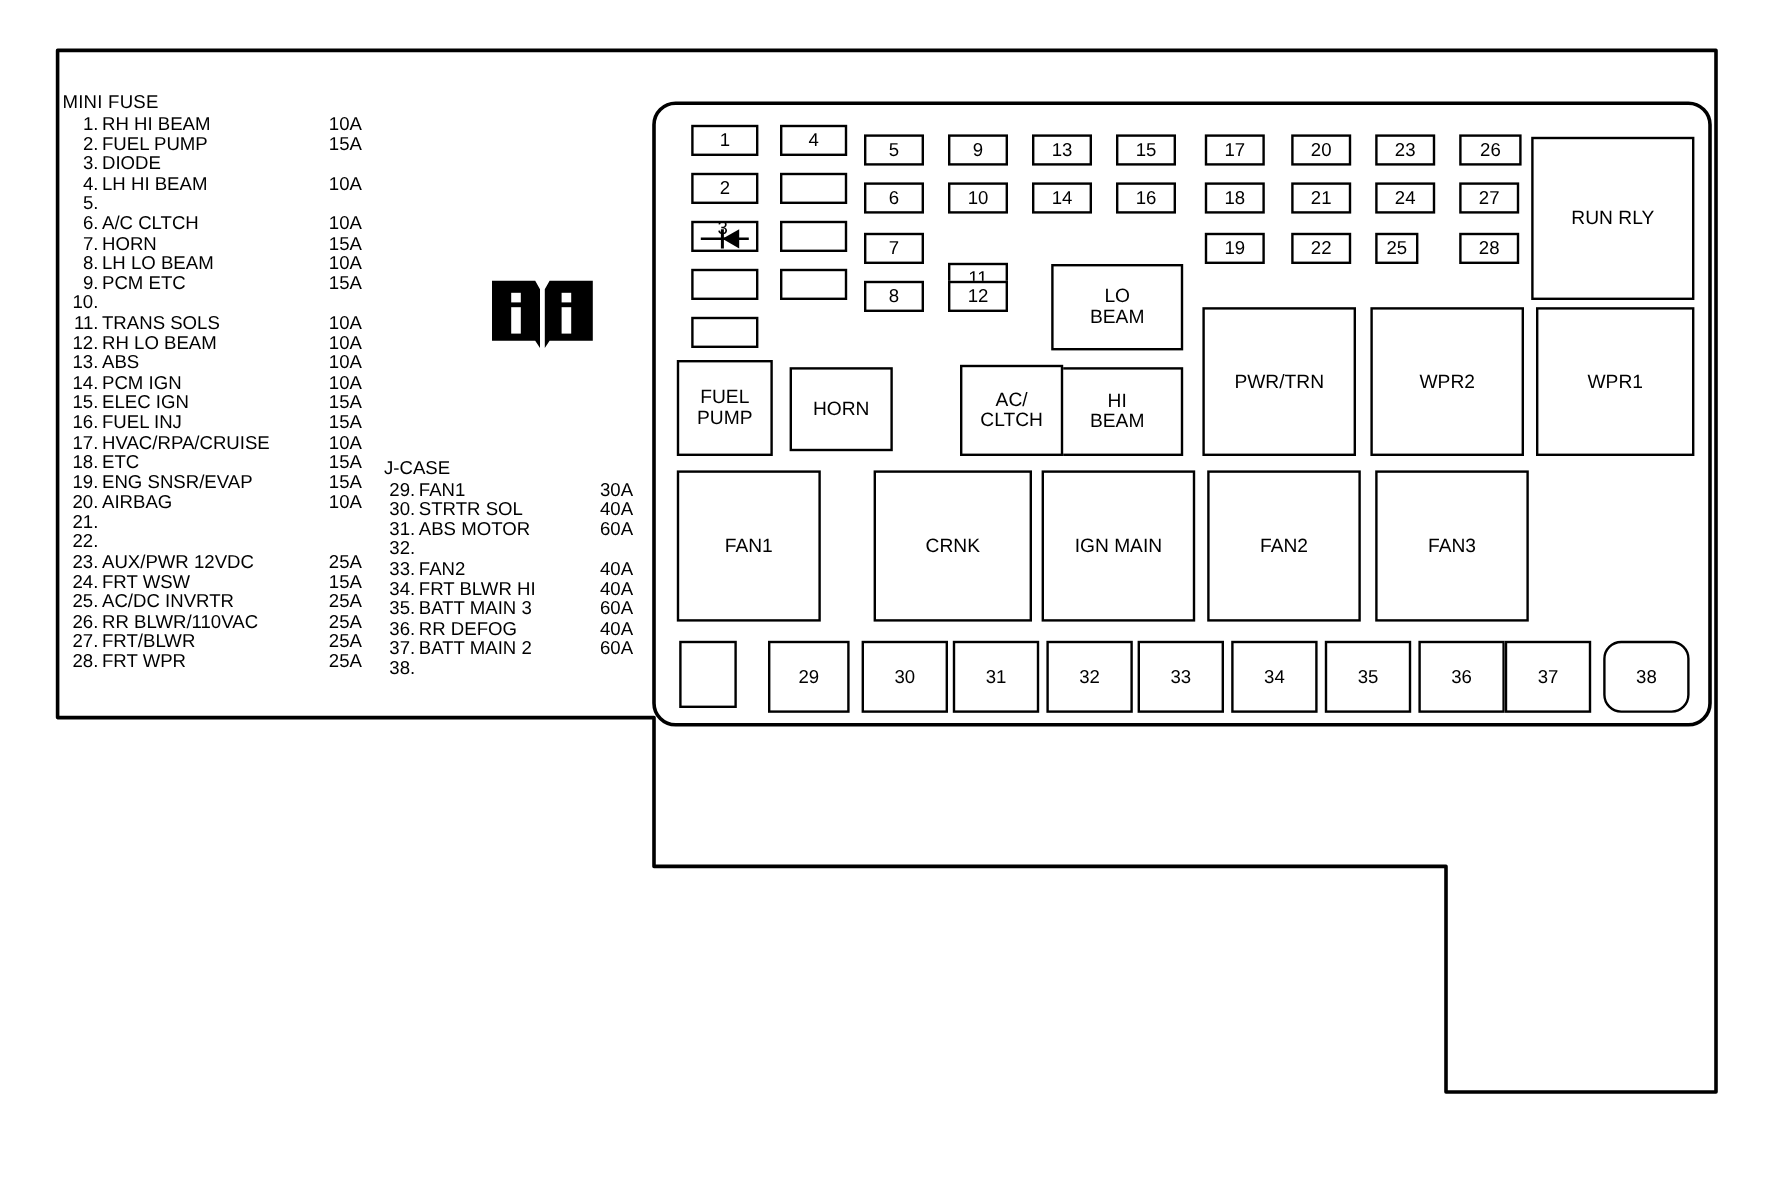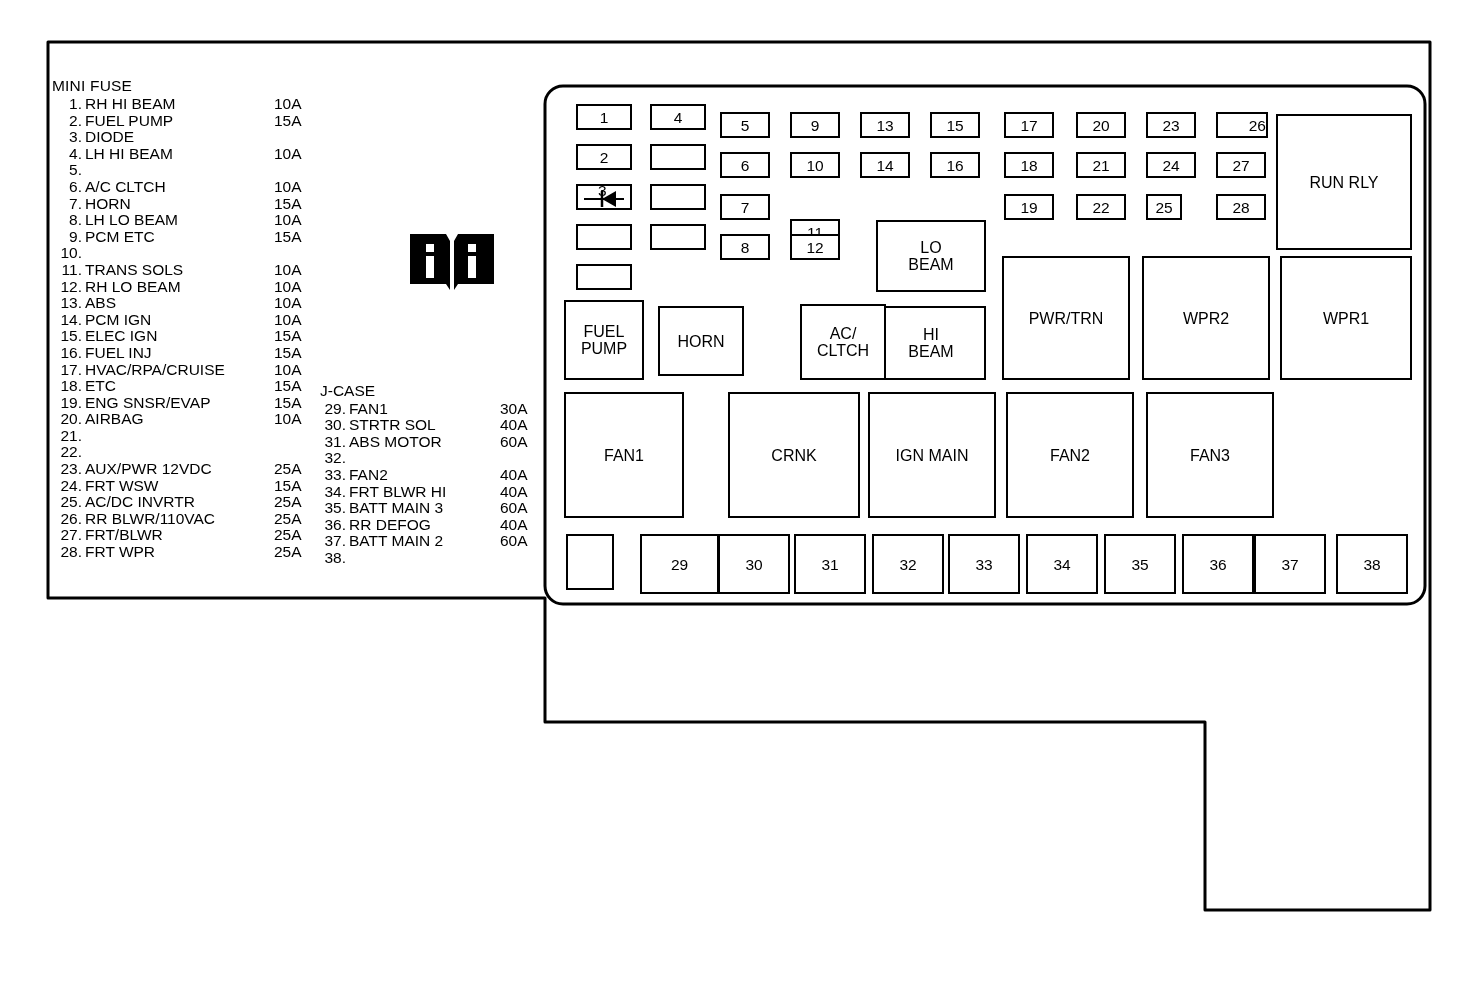--- a/index.html
+++ b/index.html
@@ -194,21 +194,21 @@
 
   <div class="fuse empty" style="left:576px; top:264px; width:56px; height:26px;"></div>
 
   <div class="fuse num" style="left:720px; top:112px; width:50px; height:26px;"><span>5</span></div>
   <div class="fuse num" style="left:790px; top:112px; width:50px; height:26px;"><span>9</span></div>
   <div class="fuse num" style="left:860px; top:112px; width:50px; height:26px;"><span>13</span></div>
   <div class="fuse num" style="left:930px; top:112px; width:50px; height:26px;"><span>15</span></div>
   <div class="fuse num" style="left:1004px; top:112px; width:50px; height:26px;"><span>17</span></div>
   <div class="fuse num" style="left:1076px; top:112px; width:50px; height:26px;"><span>20</span></div>
   <div class="fuse num" style="left:1146px; top:112px; width:50px; height:26px;"><span>23</span></div>
-  <div class="fuse num" style="left:1216px; top:112px; width:52px; height:26px;justify-content:flex-end;"><span>26</span></div>
+  <div class="fuse num" style="left:1216px; top:112px; width:52px; height:26px;"><span>26</span></div>
 
   <div class="fuse num" style="left:720px; top:152px; width:50px; height:26px;"><span>6</span></div>
   <div class="fuse num" style="left:790px; top:152px; width:50px; height:26px;"><span>10</span></div>
   <div class="fuse num" style="left:860px; top:152px; width:50px; height:26px;"><span>14</span></div>
   <div class="fuse num" style="left:930px; top:152px; width:50px; height:26px;"><span>16</span></div>
   <div class="fuse num" style="left:1004px; top:152px; width:50px; height:26px;"><span>18</span></div>
   <div class="fuse num" style="left:1076px; top:152px; width:50px; height:26px;"><span>21</span></div>
   <div class="fuse num" style="left:1146px; top:152px; width:50px; height:26px;"><span>24</span></div>
   <div class="fuse num" style="left:1216px; top:152px; width:50px; height:26px;"><span>27</span></div>
 
@@ -238,24 +238,24 @@
   <div class="fuse big" style="left:1142px; top:256px; width:128px; height:124px;"><span>WPR2</span></div>
   <div class="fuse big" style="left:1280px; top:256px; width:132px; height:124px;"><span>WPR1</span></div>
 
   <div class="fuse big" style="left:564px; top:392px; width:120px; height:126px;"><span>FAN1</span></div>
   <div class="fuse big" style="left:728px; top:392px; width:132px; height:126px;"><span>CRNK</span></div>
   <div class="fuse big" style="left:868px; top:392px; width:128px; height:126px;"><span>IGN MAIN</span></div>
   <div class="fuse big" style="left:1006px; top:392px; width:128px; height:126px;"><span>FAN2</span></div>
   <div class="fuse big" style="left:1146px; top:392px; width:128px; height:126px;"><span>FAN3</span></div>
 
   <div class="fuse empty" style="left:566px; top:534px; width:48px; height:56px;"></div>
-  <div class="fuse num" style="left:640px; top:534px; width:79px; height:60px;"><span>29</span></div>
+  <div class="fuse num" style="left:640px; top:534px; width:68px; height:60px;"><span>29</span></div>
   <div class="fuse num" style="left:718px; top:534px; width:72px; height:60px;"><span>30</span></div>
   <div class="fuse num" style="left:794px; top:534px; width:72px; height:60px;"><span>31</span></div>
   <div class="fuse num" style="left:872px; top:534px; width:72px; height:60px;"><span>32</span></div>
   <div class="fuse num" style="left:948px; top:534px; width:72px; height:60px;"><span>33</span></div>
   <div class="fuse num" style="left:1026px; top:534px; width:72px; height:60px;"><span>34</span></div>
   <div class="fuse num" style="left:1104px; top:534px; width:72px; height:60px;"><span>35</span></div>
   <div class="fuse num" style="left:1182px; top:534px; width:72px; height:60px;"><span>36</span></div>
   <div class="fuse num" style="left:1254px; top:534px; width:72px; height:60px;"><span>37</span></div>
-  <div class="fuse num" style="left:1336px; top:534px; width:72px; height:60px;"><span>38</span></div>
+  <div class="fuse num" style="left:1336px; top:534px; width:72px; height:60px;border-radius:15px;"><span>38</span></div>
 
 </div>
 
 </body></html>

